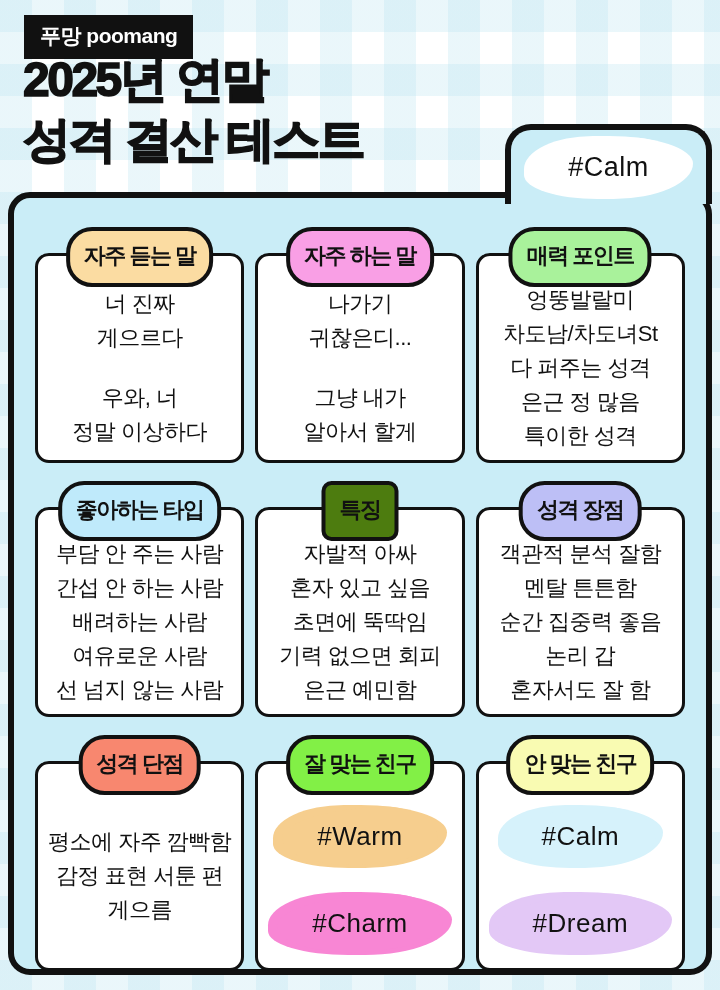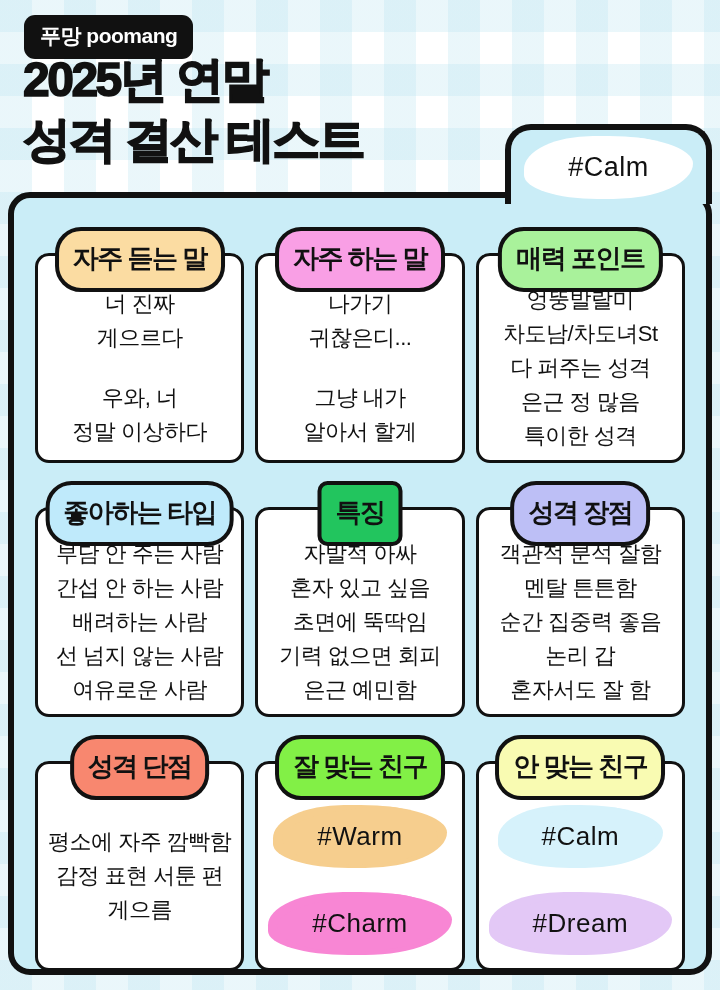--- a/index.html
+++ b/index.html
@@ -12,21 +12,21 @@
       linear-gradient(90deg, rgba(186,228,240,.30) 50%, transparent 50%),
       linear-gradient(180deg, rgba(186,228,240,.30) 50%, transparent 50%);
     background-size:64px 64px;
   }
 
   
   .brand-badge {
     position:absolute; left:24px; top:15px;
     background:#111; color:#fff;
     font-size:21px; font-weight:bold;
-    padding:7px 16px 9px; border-radius:11px;
+    padding:7px 16px 9px; border-radius:0;
     letter-spacing:-0.5px;
   }
   .main-title {
     position:absolute; left:23px; top:50px;
     font-size:48px; font-weight:900; line-height:1.24;
     letter-spacing:-2.5px;
     -webkit-text-stroke:1.6px #111;
   }
 
   
@@ -61,21 +61,21 @@
     background:#fff; border:3px solid #111; border-radius:14px;
     display:flex; flex-direction:column;
     align-items:center; justify-content:center;
     padding:26px 2px 6px;
   }
   .pill {
     position:absolute; top:-29px; left:50%; transform:translateX(-50%);
     box-sizing:border-box; max-width:106%;
     padding:10px 14px 12px;
     border:4px solid #111; border-radius:26px;
-    font-size:26px; font-weight:bold; letter-spacing:-1.5px;
+    font-size:22px; font-weight:bold; letter-spacing:-1.5px;
     white-space:nowrap; text-align:center;
     z-index:3;
   }
   .line { font-size:22px; line-height:1.55; text-align:center; letter-spacing:-0.5px; }
   .para { text-align:center; }
   .para + .para { margin-top:26px; }
 
   
   .tags-body { display:flex; flex-direction:column; align-items:center; gap:32px; margin-top:8px; }
   .splash { position:relative; padding:12px 26px; font-size:26px; letter-spacing:0.5px; z-index:0; white-space:nowrap; }
@@ -150,26 +150,26 @@
       <div class="line">특이한 성격</div>
     </section>
 
     <section class="card">
       <div class="pill" style="background: rgb(191, 234, 251); text-align: right;">
         <span>좋아하는 타입</span>
       </div>
       <div class="line">부담 안 주는 사람</div>
       <div class="line">간섭 안 하는 사람</div>
       <div class="line">배려하는 사람</div>
+      <div class="line">여유로운 사람</div>
       <div class="line">선 넘지 않는 사람</div>
-      <div class="line">여유로운 사람</div>
-    </section>
-
-    <section class="card">
-      <div class="pill" style="background: #22c55e; border-radius: 10px;">
+    </section>
+
+    <section class="card">
+      <div class="pill" style="background: #4d7c0f; border-radius: 10px;">
         <span>특징</span>
       </div>
       <div class="line">자발적 아싸</div>
       <div class="line">혼자 있고 싶음</div>
       <div class="line">초면에 뚝딱임</div>
       <div class="line">기력 없으면 회피</div>
       <div class="line">은근 예민함</div>
     </section>
 
     <section class="card">

